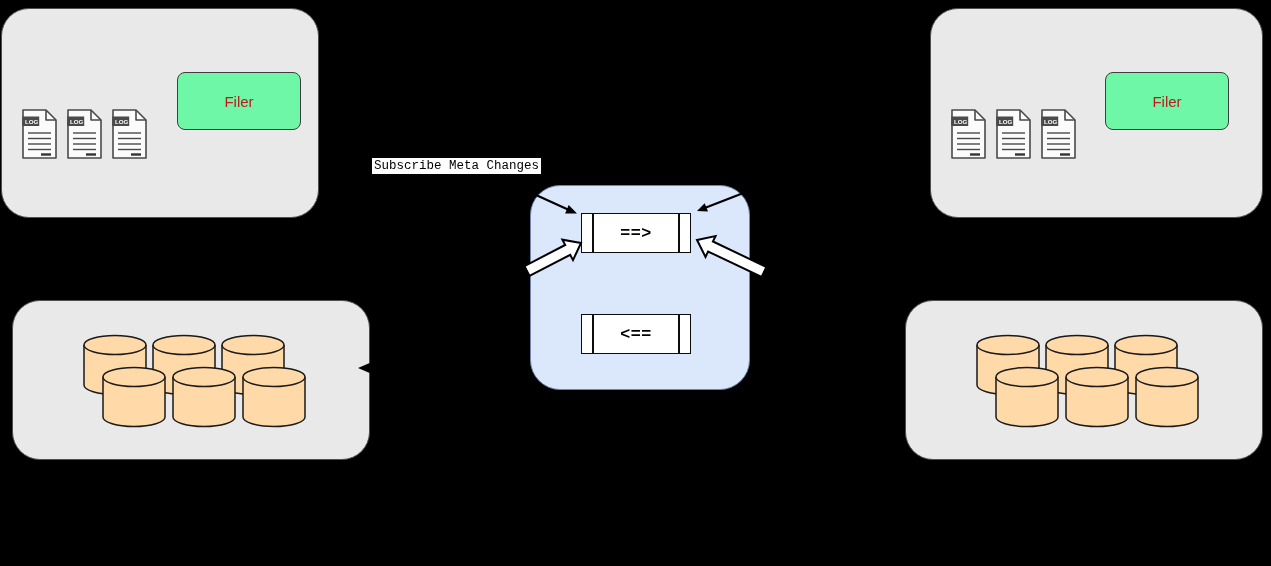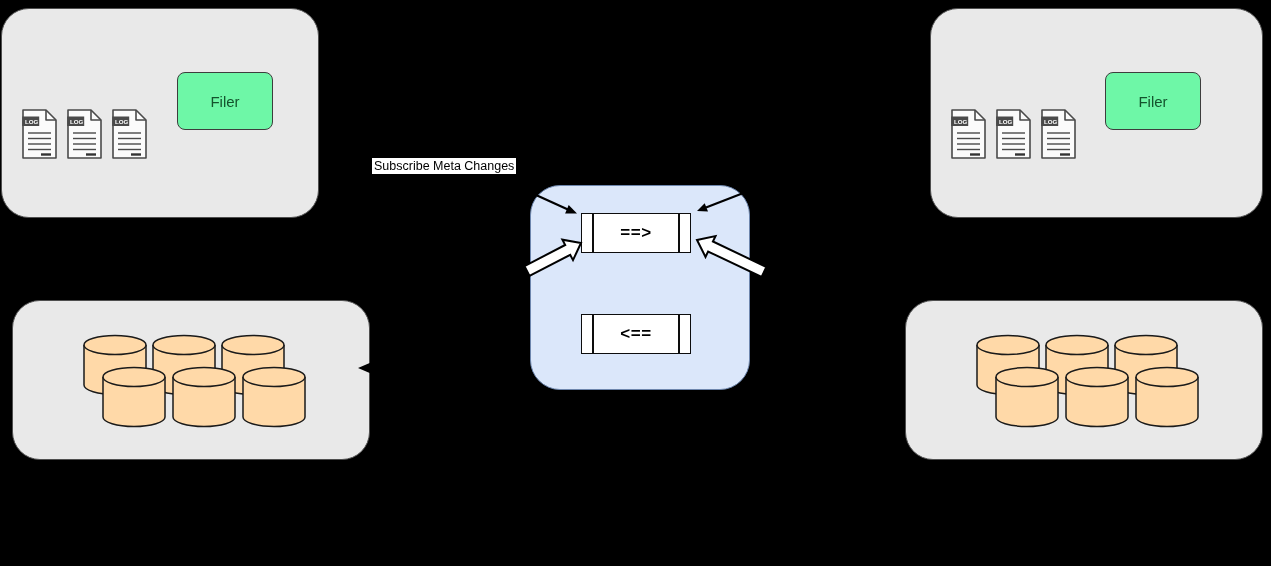--- a/index.html
+++ b/index.html
@@ -2,36 +2,36 @@
 <html><head>
 <meta charset="utf-8">
 <style>
   * { margin:0; padding:0; box-sizing:border-box; }
   html,body { background:#000; font-family:"Liberation Sans", sans-serif; }
   .canvas { position:relative; width:1271px; height:566px; background:#000000; overflow:hidden; }
 
   .panel { position:absolute; background:#e9e9e9; border:1.5px solid #4f4f4f; border-radius:28px; }
   .panel-svg { position:absolute; left:0; top:0; }
 
-  .filer-box { position:absolute; width:96px; height:58px; background:#6ef7a7;
+  .filer-box { position:absolute; width:124px; height:58px; background:#6ef7a7;
                border:1.5px solid #3d3d3d; border-radius:8px; display:flex;
-               align-items:center; justify-content:center; font-size:15px; color:#14532d; }
+               align-items:center; justify-content:center; font-size:15px; color:#b91c1c; }
 
   .queue-panel { position:absolute; left:530px; top:185px; width:220px; height:205px;
                  background:#dbe7fa; border:1.5px solid #6d86ad; border-radius:30px; }
   .queue-box { position:absolute; left:50px; width:110px; height:40px; background:#ffffff;
                border:1.6px solid #0d0d0d; display:flex; align-items:center; justify-content:center; }
   .queue-box.fwd { top:27px; }
   .queue-box.bwd { top:128px; }
   .queue-box .cap { position:absolute; top:0; bottom:0; width:1.6px; background:#0d0d0d; }
   .cap.l { left:10px; } .cap.r { right:10px; }
   .queue-label { font-weight:bold; font-size:17px; letter-spacing:0.5px; color:#000; }
 
   .subscribe-label { position:absolute; left:372px; top:158px; background:#ffffff; color:#000;
-                     font-size:12.5px; line-height:16px; padding:0 2px; white-space:nowrap; }
+                     font-size:12.5px; line-height:16px; padding:0 2px; white-space:nowrap;font-family:Liberation Mono, monospace; }
 
   .arrows { position:absolute; left:0; top:0; pointer-events:none; }
   .logtxt { font-family:"Liberation Sans",sans-serif; font-weight:bold; font-size:6.2px; fill:#ffffff; }
 </style>
 </head>
 <body>
 
 <svg width="0" height="0" style="position:absolute" aria-hidden="true">
   <defs>
     <g id="doc-icon">

